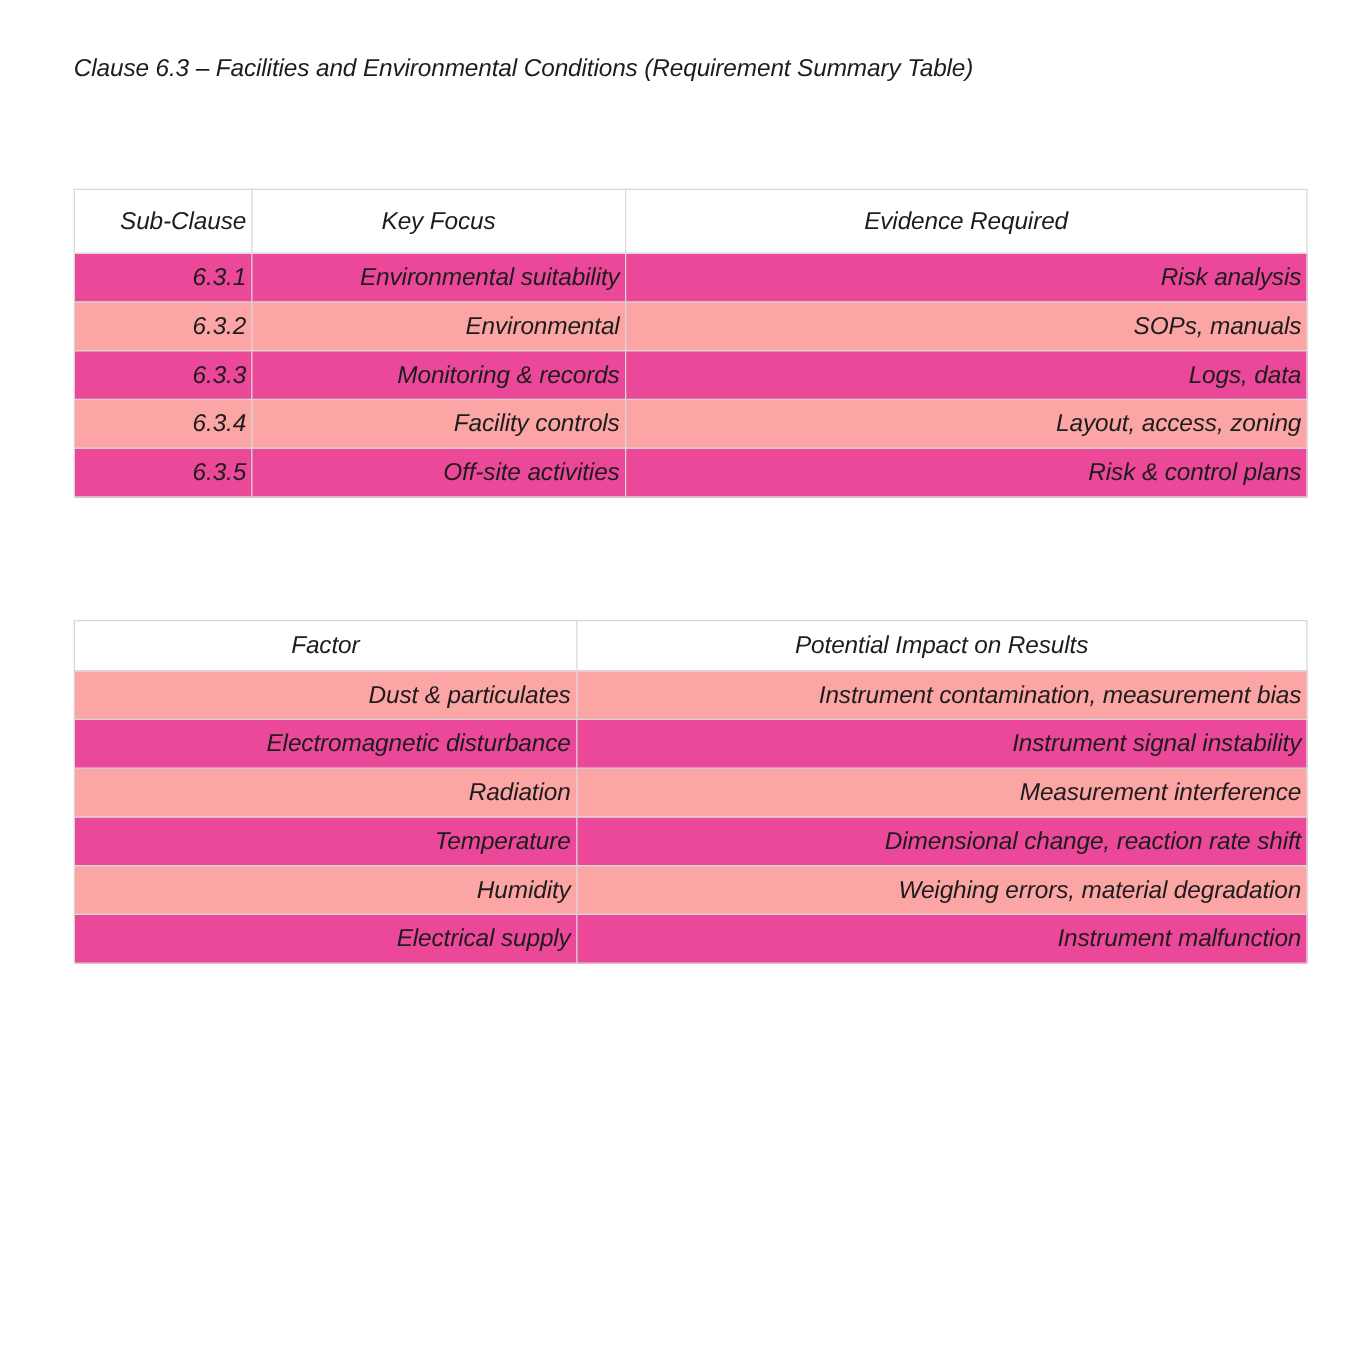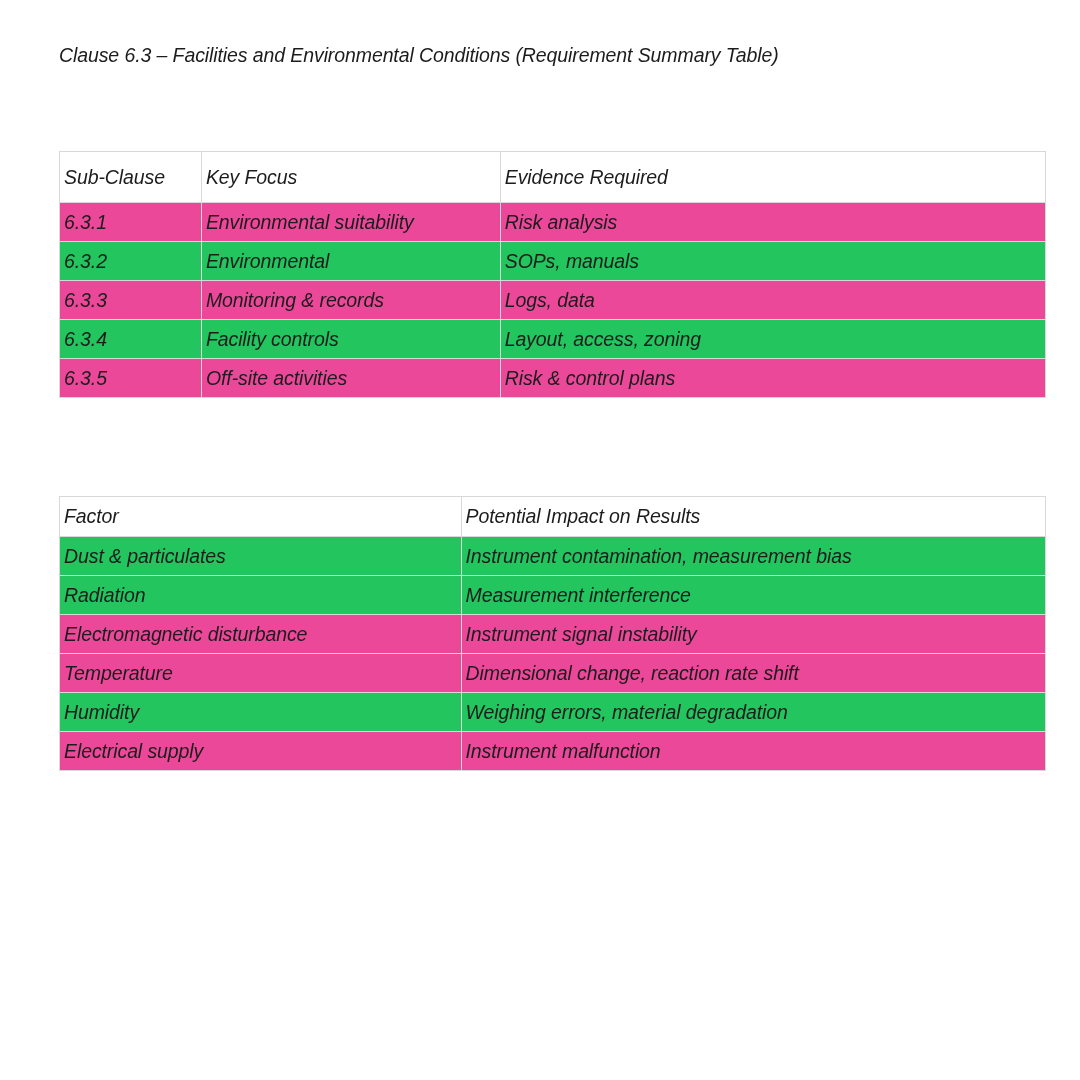--- a/index.html
+++ b/index.html
@@ -29,25 +29,25 @@
       font-style: italic;
       font-size: 19.5px;
       letter-spacing: -0.1px;
     }
     table.req td, table.req th {
       border: 1px solid #d8d8d8;
       padding: 0 4px;
       font-weight: normal;
       white-space: nowrap;
       vertical-align: middle;
-      text-align: left;
+      text-align: right;
     }
-    table.req th.center { text-align: left; }
+    table.req th.center { text-align: center; }
     table.req tr.shaded td { background: #ec4899; }
-    table.req tr.plain td { background: #22c55e; }
+    table.req tr.plain td { background: #fca5a5; }
 
     #table1 { left: 59px; top: 151px; width: 987px; }
     #table1 .hdr th { height: 50px; }
     #table1 .row td { height: 38px; }
     #table1 col.c1 { width: 142px; }
     #table1 col.c2 { width: 299px; }
     #table1 col.c3 { width: 546px; }
 
     #table2 { left: 59px; top: 496px; width: 987px; }
     #table2 .hdr th { height: 39px; }
@@ -107,27 +107,27 @@
     </colgroup>
   <tbody>
       <tr class="hdr plain">
     <th class="center">Factor</th>
     <th class="center">Potential Impact on Results</th>
   </tr>
   <tr class="row plain">
     <td>Dust &amp; particulates</td>
     <td>Instrument contamination, measurement bias</td>
   </tr>
+  <tr class="row shaded">
+    <td>Electromagnetic disturbance</td>
+    <td>Instrument signal instability</td>
+  </tr>
   <tr class="row plain">
     <td>Radiation</td>
     <td>Measurement interference</td>
-  </tr>
-  <tr class="row shaded">
-    <td>Electromagnetic disturbance</td>
-    <td>Instrument signal instability</td>
   </tr>
   <tr class="row shaded">
     <td>Temperature</td>
     <td>Dimensional change, reaction rate shift</td>
   </tr>
   <tr class="row plain">
     <td>Humidity</td>
     <td>Weighing errors, material degradation</td>
   </tr>
   <tr class="row shaded">

